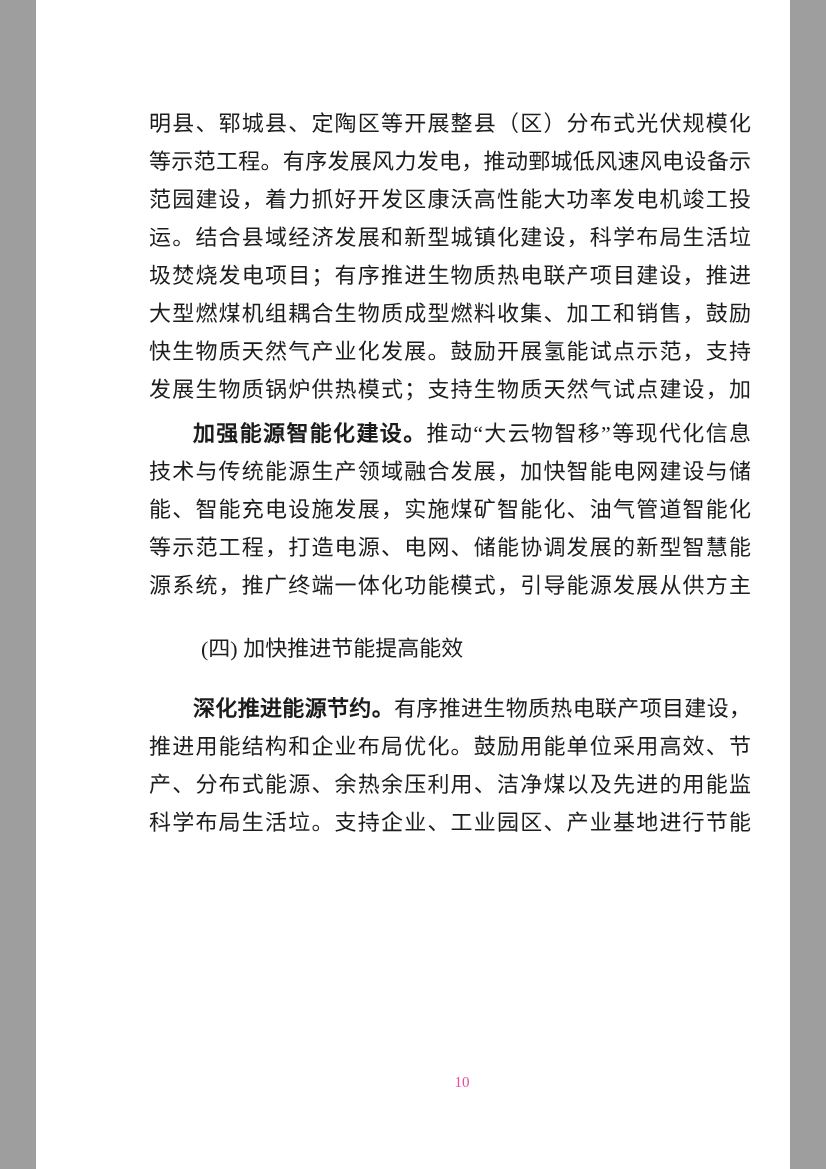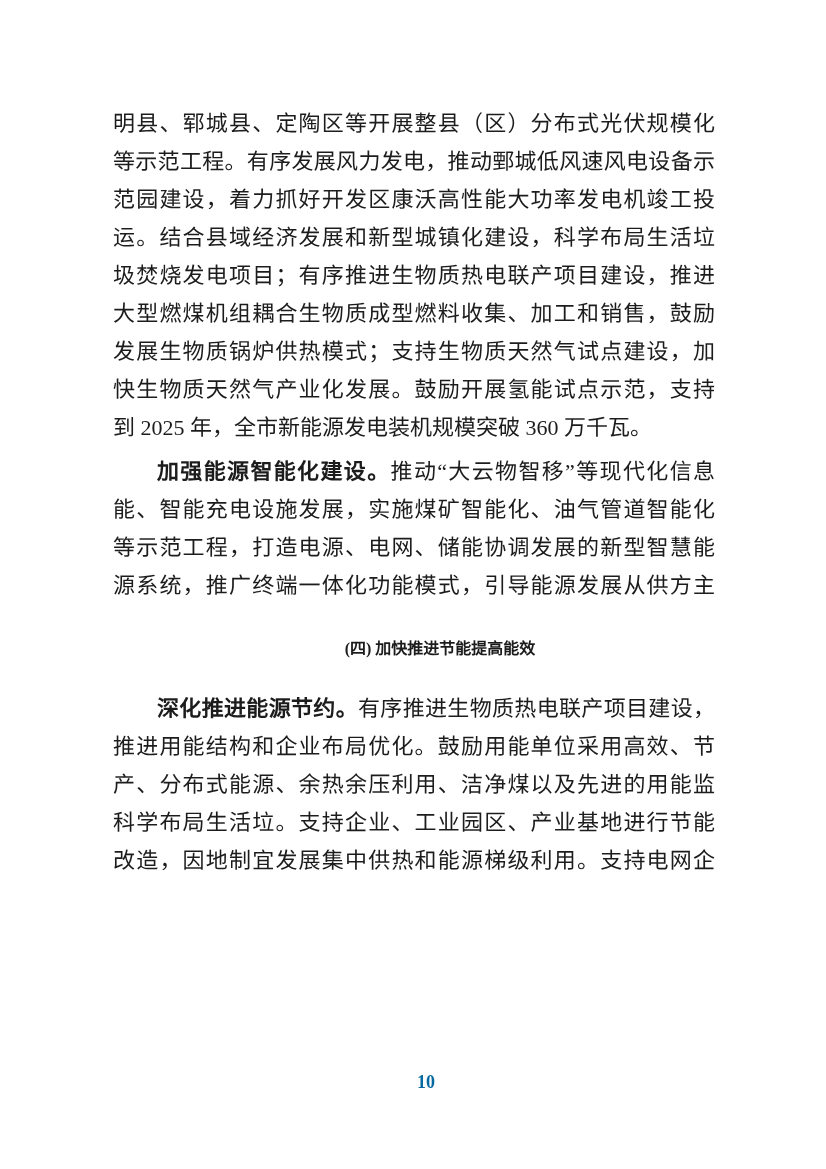--- a/index.html
+++ b/index.html
@@ -3,21 +3,21 @@
 <meta charset="utf-8">
 <title>Document Page 10</title>
 <style>
   html, body {
     margin: 0;
     padding: 0;
     background: #9e9e9e;
   }
   .page {
     position: relative;
-    width: 826px;
+    width: 754px;
     height: 1169px;
     margin: 0 auto;
     background: #ffffff;
     overflow: hidden;
     font-family: "Liberation Serif", "DejaVu Serif", serif;
     color: #1c1c1c;
   }
   .content {
     position: absolute;
     left: 113px;
@@ -41,75 +41,73 @@
     text-align-last: left;
   }
   .line.indent2 { text-indent: 44px; }
   .bold-lead { font-weight: 700; }
   .para2 { margin-top: 6px; }
   .heading {
     margin: 25px 0 0 0;
     padding: 0;
     height: 38px;
     line-height: 38px;
-    font-size: 16px;
-    font-weight: 700;
+    font-size: 22px;
+    font-weight: 400;
     text-indent: 52px;
-    text-align: center;
+    text-align: left;
   }
   .para3 { margin-top: 22px; }
   .footer {
     position: absolute;
     left: 0;
     top: 1073px;
     width: 826px;
     text-align: center;
   }
   .pagenum {
     display: inline-block;
     transform: translateX(13px);
-    font-size: 18px;
+    font-size: 15px;
     line-height: 18px;
-    color: #0369a1;
-    font-weight: bold;
+    color: #ec4899;
   }
 </style>
 </head>
 <body>
 
 <div class="page">
   <div class="content">
 
     <div class="para">
       <div class="line">明县、郓城县、定陶区等开展整县（区）分布式光伏规模化</div>
       <div class="line">等示范工程。有序发展风力发电，推动鄄城低风速风电设备示</div>
       <div class="line">范园建设，着力抓好开发区康沃高性能大功率发电机竣工投</div>
       <div class="line">运。结合县域经济发展和新型城镇化建设，科学布局生活垃</div>
       <div class="line">圾焚烧发电项目；有序推进生物质热电联产项目建设，推进</div>
       <div class="line">大型燃煤机组耦合生物质成型燃料收集、加工和销售，鼓励</div>
+      <div class="line">快生物质天然气产业化发展。鼓励开展氢能试点示范，支持</div>
       <div class="line">发展生物质锅炉供热模式；支持生物质天然气试点建设，加</div>
-      <div class="line">快生物质天然气产业化发展。鼓励开展氢能试点示范，支持</div>
-      <div class="line last">到 2025 年，全市新能源发电装机规模突破 360 万千瓦。</div>
     </div>
 
     <div class="para para2">
       <div class="line indent2"><span class="bold-lead">加强能源智能化建设。</span><span>推动“大云物智移”等现代化信息</span></div>
+      <div class="line">技术与传统能源生产领域融合发展，加快智能电网建设与储</div>
       <div class="line">能、智能充电设施发展，实施煤矿智能化、油气管道智能化</div>
       <div class="line">等示范工程，打造电源、电网、储能协调发展的新型智慧能</div>
       <div class="line">源系统，推广终端一体化功能模式，引导能源发展从供方主</div>
     </div>
 
     <div class="heading">(四) 加快推进节能提高能效</div>
 
     <div class="para para3">
       <div class="line indent2"><span class="bold-lead">深化推进能源节约。</span><span>有序推进生物质热电联产项目建设，</span></div>
       <div class="line">推进用能结构和企业布局优化。鼓励用能单位采用高效、节</div>
       <div class="line">产、分布式能源、余热余压利用、洁净煤以及先进的用能监</div>
       <div class="line">科学布局生活垃。支持企业、工业园区、产业基地进行节能</div>
-      <div class="line">改造，因地制宜发展集中供热和能源梯级利用。支持电网企</div>
     </div>
 
   </div>
 
   <div class="footer">
     <span class="pagenum">10</span>
   </div>
 </div>
 
 </body></html>

